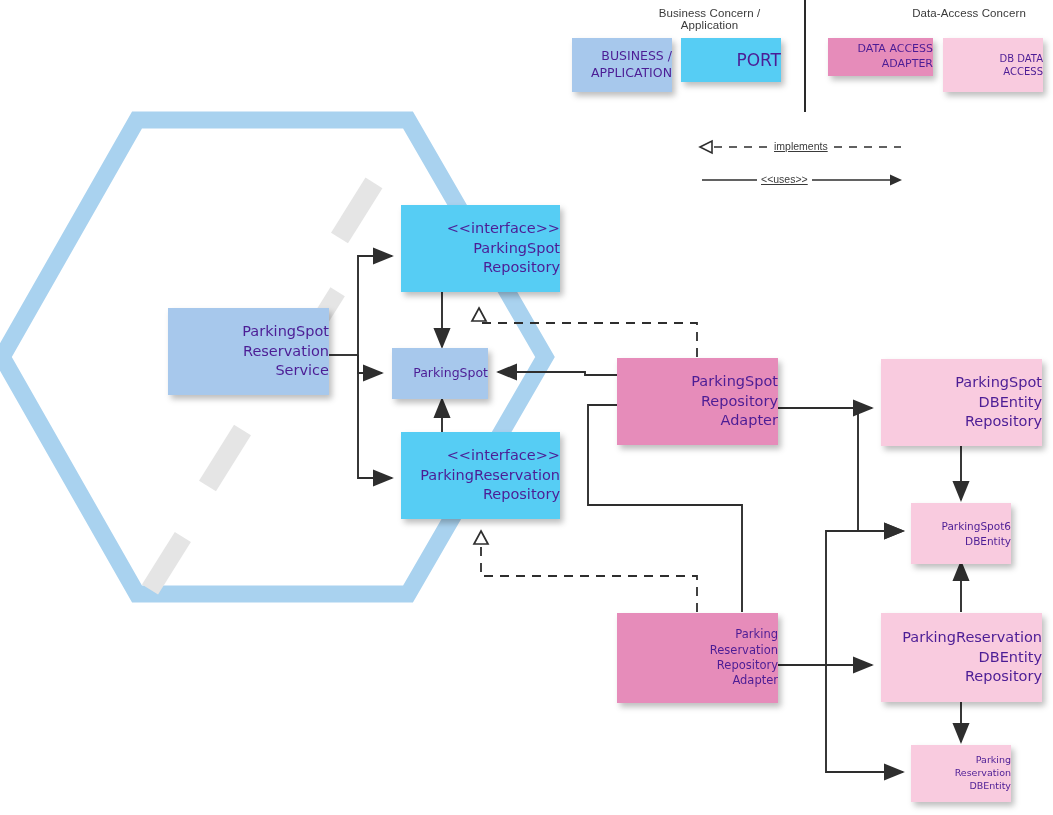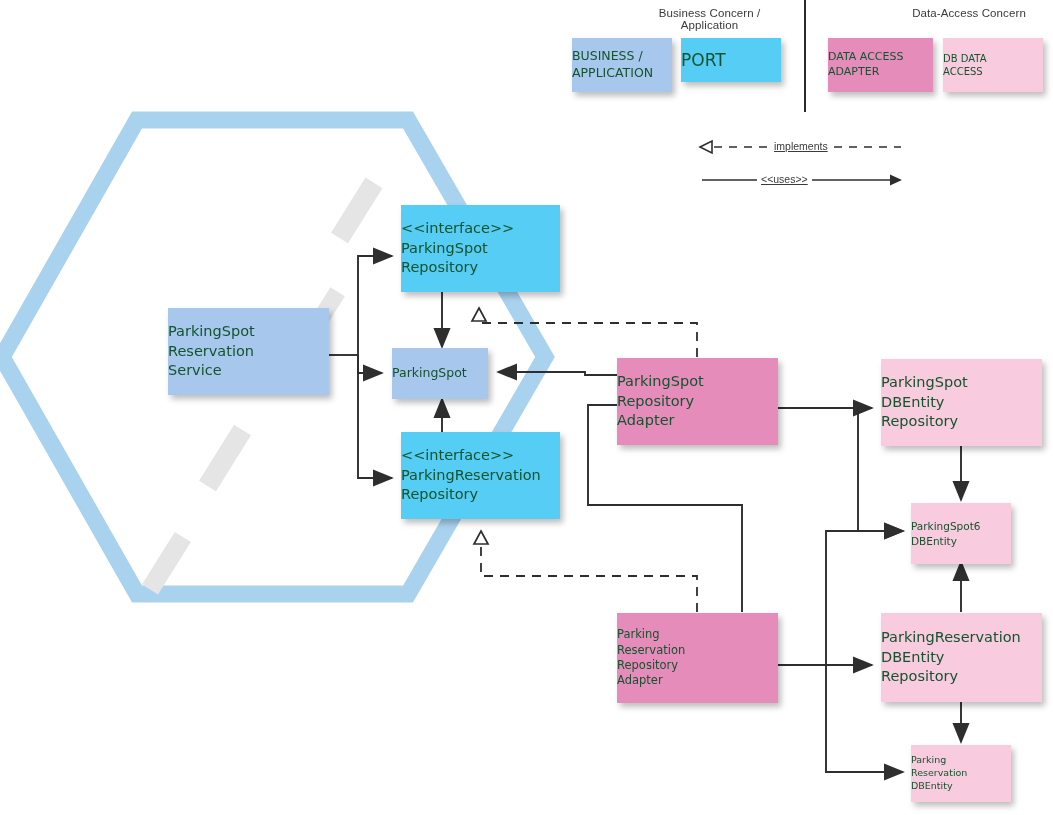--- a/index.html
+++ b/index.html
@@ -2,23 +2,23 @@
 <html><head>
 <meta charset="utf-8">
 <style>
   html,body{margin:0;padding:0;background:#ffffff;}
   body{width:1053px;height:815px;position:relative;overflow:hidden;
        font-family:"DejaVu Sans","Liberation Sans",sans-serif;}
   #stage{position:absolute;left:0;top:0;width:1053px;height:815px;}
 
   
   .note{position:absolute;box-sizing:border-box;display:flex;flex-direction:column;
-        align-items:flex-start;justify-content:center;text-align:center;
+        align-items:flex-end;justify-content:center;text-align:center;
         font-family:"DejaVu Sans","Liberation Sans",sans-serif;
-        color:#14532d;line-height:1.34;
+        color:#4c1d95;line-height:1.34;
         box-shadow:3px 4px 6px rgba(0,0,0,0.26);
         z-index:20;}
   .note span{display:block;white-space:nowrap;}
 
   .n-blue   {background:#a7c8ec;}
   .n-cyan   {background:#56cdf4;}
   .n-pinkd  {background:#e68cba;}
   .n-pinkl  {background:#f9cbdf;}
 
   
@@ -56,21 +56,21 @@
   <div class="hdr-label" style="left:894px;top:7px;width:150px;">Data-Access Concern</div>
   <div class="hdr-div" style="left:804px;top:0px;height:112px;"></div>
 
   <div class="note n-blue" style="left:572px;top:38px;width:100px;height:54px;font-size:12.5px;">
     <span>BUSINESS /</span>
     <span>APPLICATION</span>
   </div>
   <div class="note n-cyan" style="left:681px;top:38px;width:100px;height:44px;font-size:17px;">
     <span>PORT</span>
   </div>
-  <div class="note n-pinkd" style="left:828px;top:38px;width:105px;height:54px;font-size:11px;">
+  <div class="note n-pinkd" style="left:828px;top:38px;width:105px;height:38px;font-size:11px;">
     <span>DATA ACCESS</span>
     <span>ADAPTER</span>
   </div>
   <div class="note n-pinkl" style="left:943px;top:38px;width:100px;height:54px;font-size:10px;">
     <span>DB DATA</span>
     <span>ACCESS</span>
   </div>
 
   <svg class="layer" style="z-index:30;">
 

